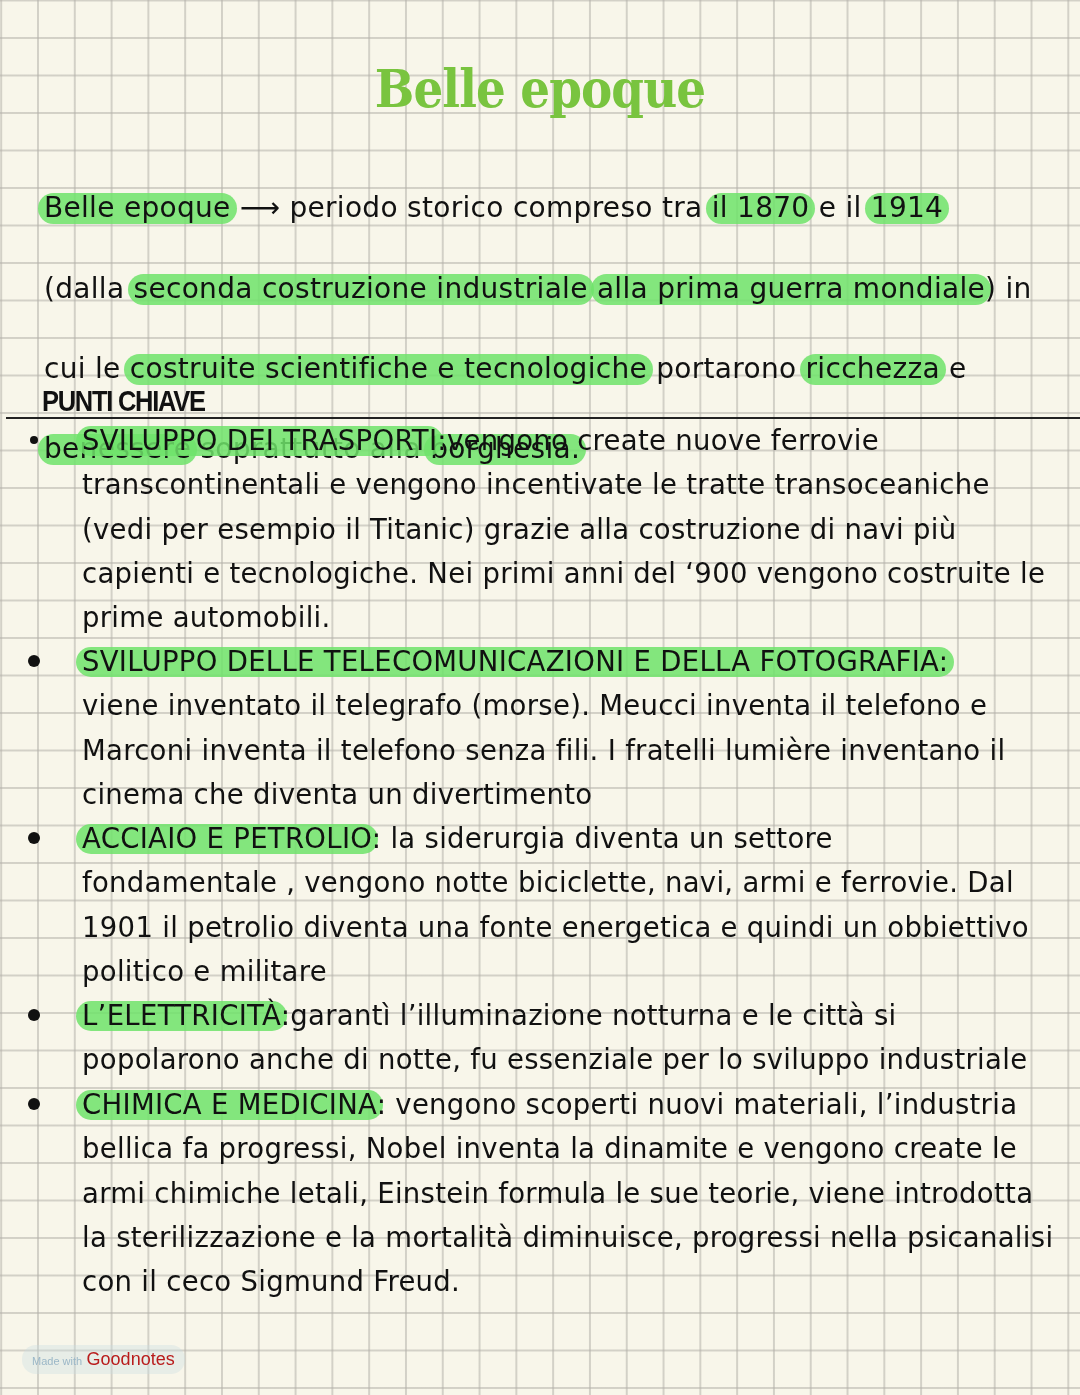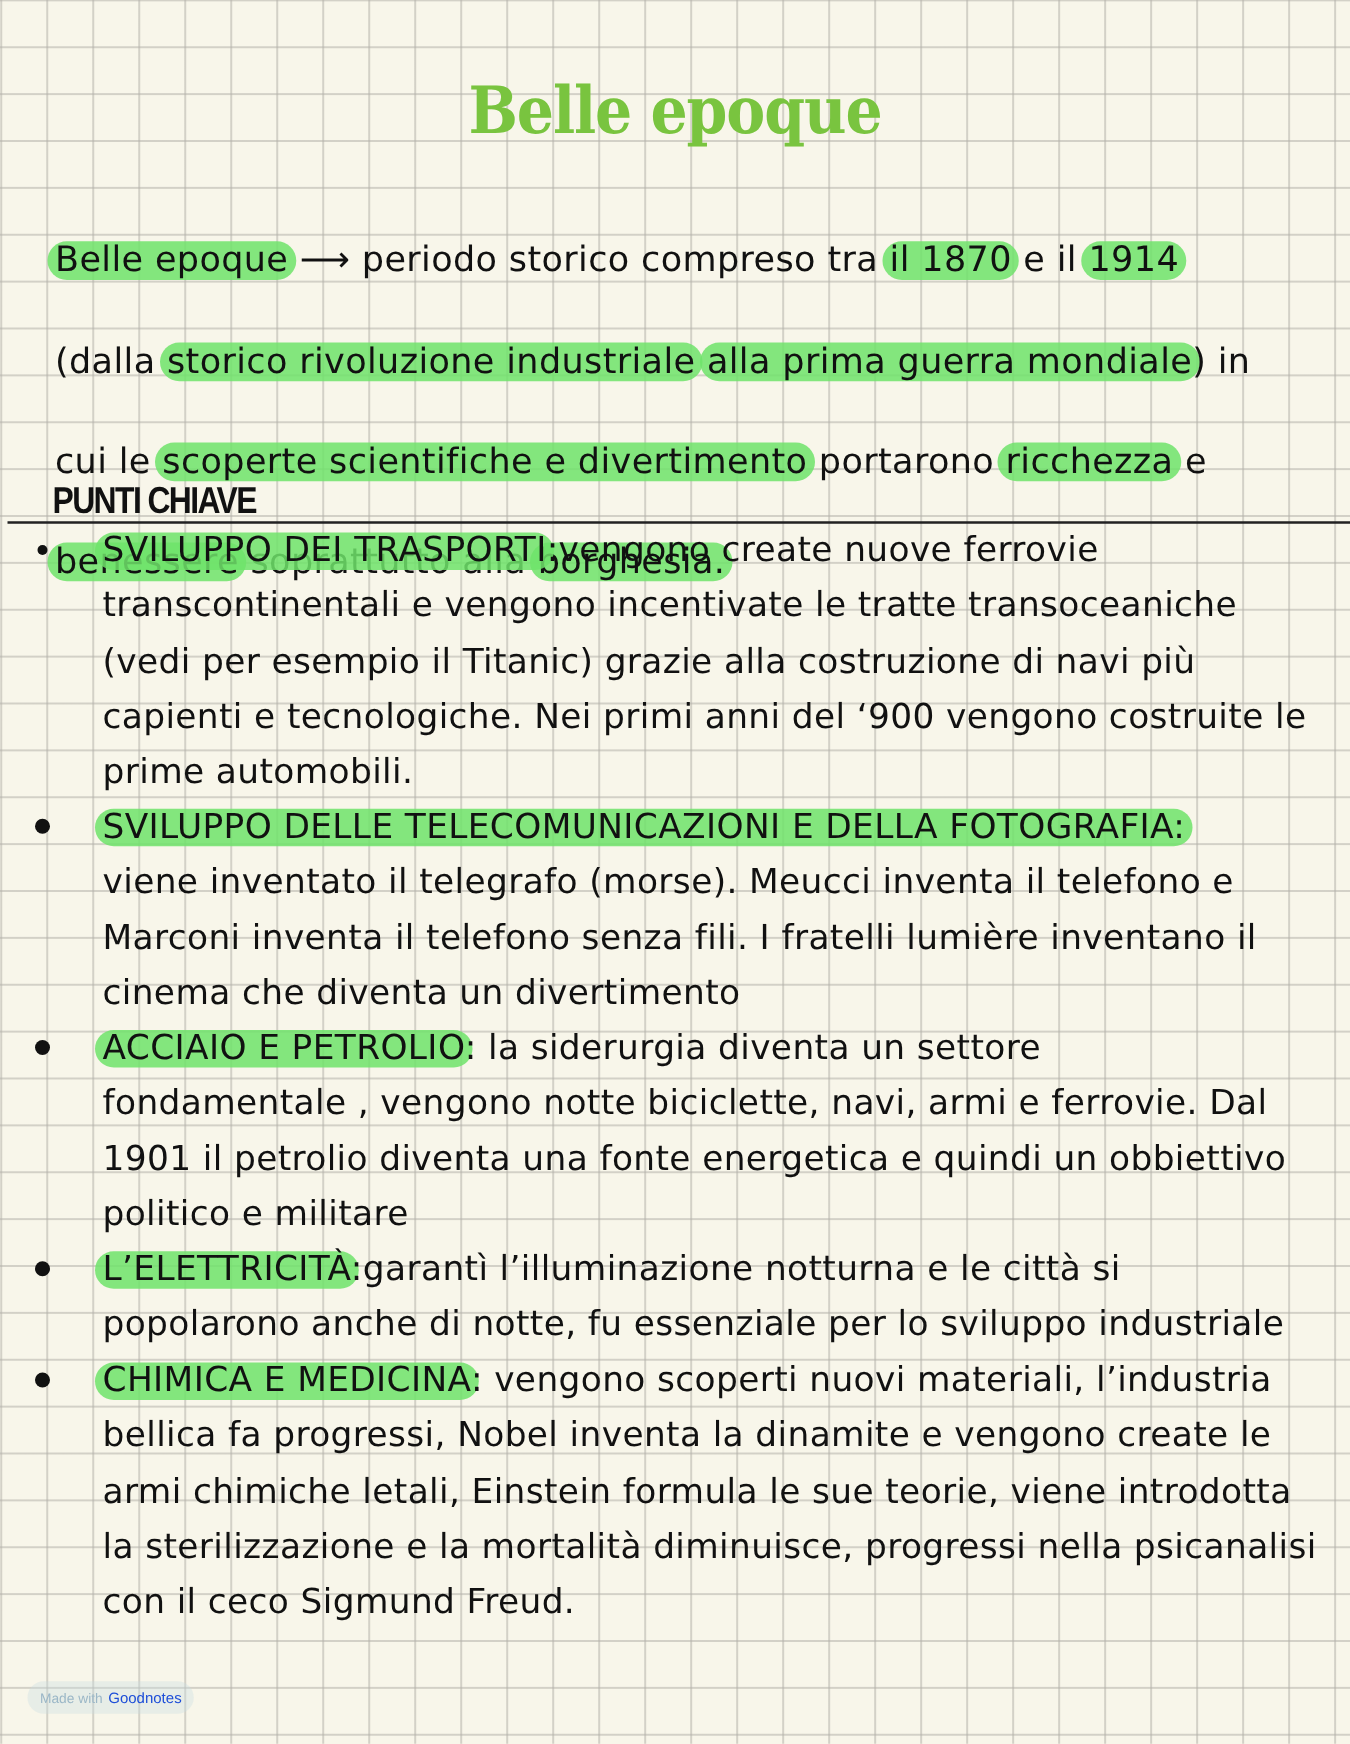--- a/index.html
+++ b/index.html
@@ -37,31 +37,31 @@
   }
   .rule { position: absolute; left: 6px; right: 0; top: 417px; height: 2px; background: #222; }
   .bullet { position: absolute; left: 28px; width: 12px; height: 12px; border-radius: 50%; background: #111; }
   .bullet.small { width: 8px; height: 8px; left: 30px; }
   .item-line { position: absolute; left: 82px; font-size: 27.5px; white-space: nowrap; line-height: 36px; letter-spacing: 0.3px; }
   .badge {
     position: absolute; left: 22px; top: 1345px; padding: 4px 10px; border-radius: 14px;
     background: rgba(200,220,225,0.35); font-family: "Liberation Sans", sans-serif;
   }
   .badge .made { font-size: 11px; color: #9bb7c7; }
-  .badge .gn { font-size: 12px; color: #1d4ed8; }
+  .badge .gn { font-size: 18px; color: #b91c1c; }
 </style>
 </head>
 <body>
 
 <div class="title">Belle epoque</div>
 
 <div id="intro">
     <div class="line hl-wrap" style="top: 190px;"><span class="hl">Belle epoque</span><span> ⟶ periodo storico compreso tra </span><span class="hl">il 1870</span><span> e il </span><span class="hl">1914</span></div>
-    <div class="line hl-wrap" style="top: 235px;"><span>(dalla </span><span class="hl">storico rivoluzione industriale</span><span> </span><span class="hl">alla prima guerra mondiale</span><span>) in</span></div>
-    <div class="line hl-wrap" style="top: 279px;"><span>cui le </span><span class="hl">scoperte scientifiche e divertimento</span><span> portarono </span><span class="hl">ricchezza</span><span> e</span></div>
+    <div class="line hl-wrap" style="top: 235px;"><span>(dalla </span><span class="hl">seconda costruzione industriale</span><span> </span><span class="hl">alla prima guerra mondiale</span><span>) in</span></div>
+    <div class="line hl-wrap" style="top: 279px;"><span>cui le </span><span class="hl">costruite scientifiche e tecnologiche</span><span> portarono </span><span class="hl">ricchezza</span><span> e</span></div>
     <div class="line hl-wrap" style="top: 323px;"><span class="hl">benessere</span><span> soprattutto alla </span><span class="hl">borghesia.</span></div>
   </div>
 
 <div class="section-head">PUNTI CHIAVE</div>
 <div class="rule"></div>
 
 <div id="points">
     <div class="bullet small" style="top: 436px;"></div>
     <div class="item-line hl-wrap" style="top: 422px;"><span class="hl">SVILUPPO DEI TRASPORTI</span><span>:vengono create nuove ferrovie</span></div>
     <div class="item-line hl-wrap" style="top: 466.3px;">transcontinentali e vengono incentivate le tratte transoceaniche</div>

